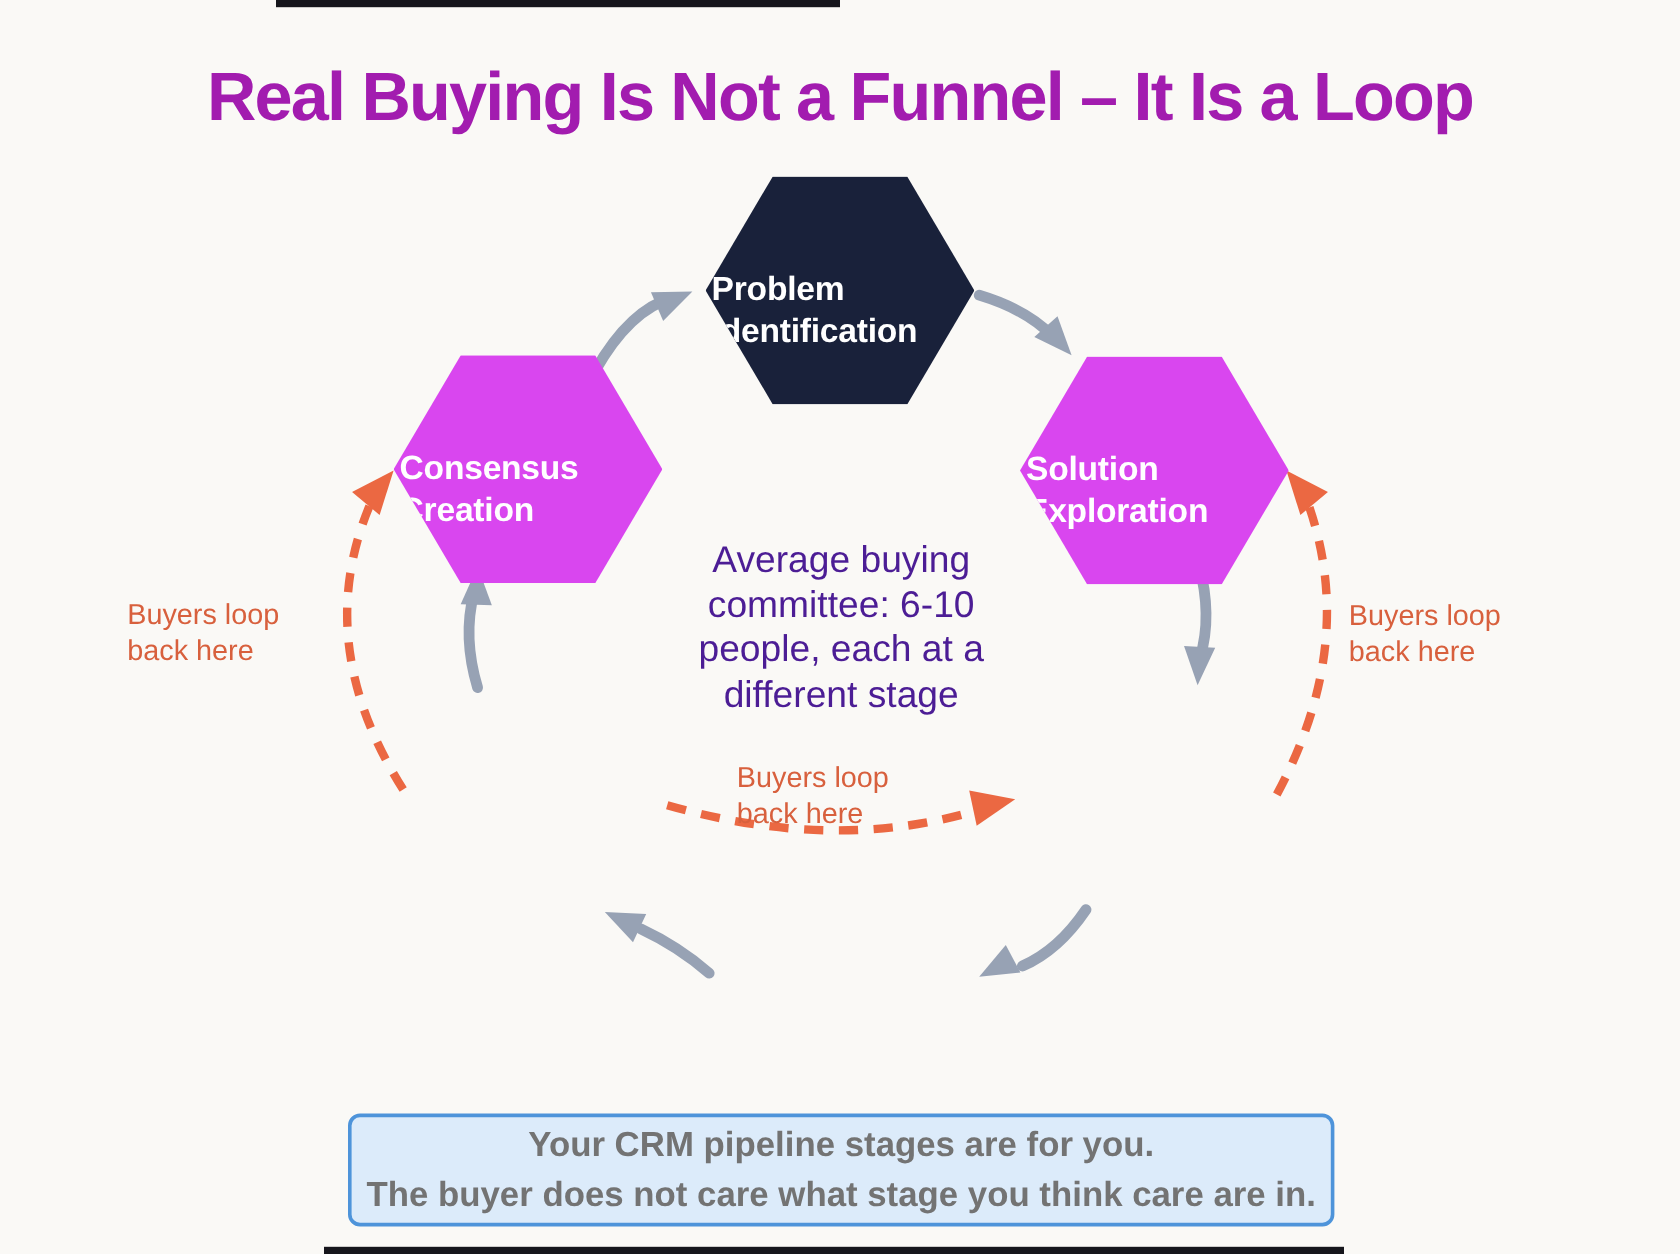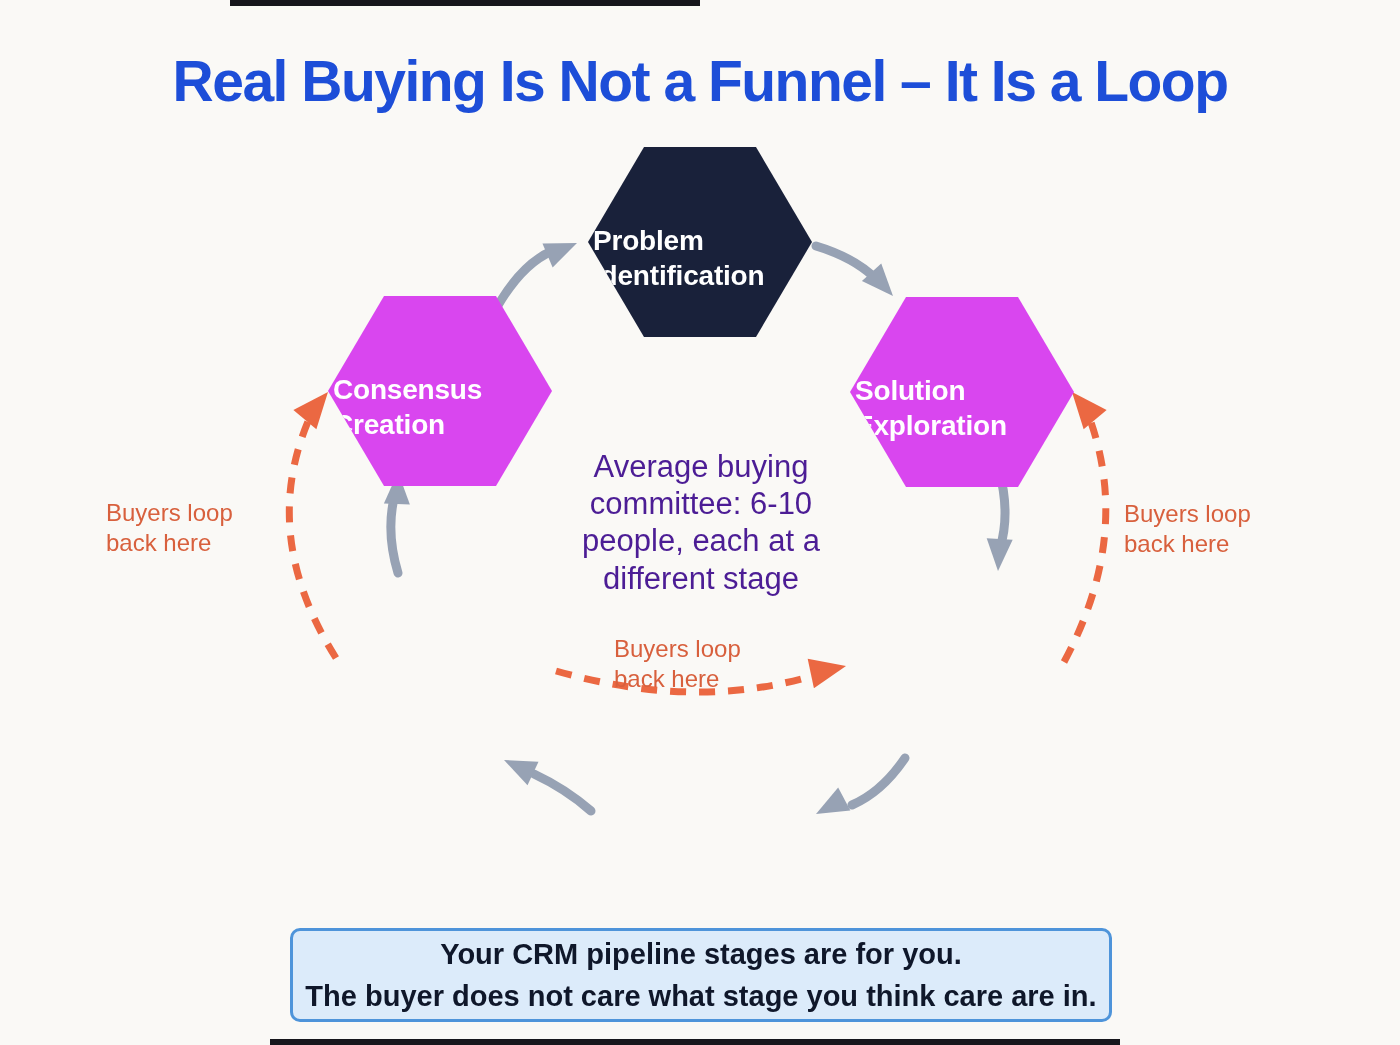--- a/index.html
+++ b/index.html
@@ -4,21 +4,21 @@
 <style>
   html,body{margin:0;padding:0;}
   body{font-family:"Liberation Sans", sans-serif;}
   .canvas{position:relative;width:1400px;height:1045px;background:#faf9f6;overflow:hidden;}
 
   .edge-bar{position:absolute;background:#16161c;}
   .edge-bar.top{left:230px;top:0;width:470px;height:6px;}
   .edge-bar.bottom{left:270px;top:1039px;width:850px;height:6px;}
 
   .title{position:absolute;left:0;top:48px;width:1400px;text-align:center;
-         font-size:57px;font-weight:700;letter-spacing:-1.5px;color:#1d4ed8;}
+         font-size:57px;font-weight:700;letter-spacing:-1.5px;color:#a21caf;}
 
   svg.arrows{position:absolute;left:0;top:0;width:1400px;height:1045px;pointer-events:none;}
   .gray-line{fill:none;stroke:#97a2b4;stroke-width:9;stroke-linecap:round;}
   .gray-head{fill:#97a2b4;}
   .orange-line{fill:none;stroke:#eb6842;stroke-width:7;stroke-dasharray:16 13;stroke-linecap:butt;}
   .orange-head{fill:#eb6842;}
 
   .hex{position:absolute;width:224px;height:190px;display:flex;align-items:center;justify-content:center;
        clip-path:polygon(25% 0%,75% 0%,100% 50%,75% 100%,25% 100%,0% 50%);
        background:#d946ef;}
@@ -30,21 +30,21 @@
                font-size:31px;line-height:1.2;color:#4c1d95;}
 
   .loop-label{position:absolute;width:172px;text-align:left;font-size:24px;line-height:1.25;color:#d8603d;}
   .loop-label.left{left:106px;top:498px;}
   .loop-label.right{left:1124px;top:499px;}
   .loop-label.center{left:614px;top:634px;}
 
   .footer-note{position:absolute;left:290px;top:928px;width:822px;height:94px;box-sizing:border-box;
                background:#dcebfa;border:3px solid #4e94da;border-radius:10px;
                display:flex;flex-direction:column;align-items:center;justify-content:center;
-               font-size:29px;font-weight:700;color:#0f172a;line-height:1.45;text-align:center;}
+               font-size:29px;font-weight:700;color:#737373;line-height:1.45;text-align:center;}
 </style>
 </head>
 <body>
 
 <div class="canvas">
 
   <div class="edge-bar top"></div>
   <div class="edge-bar bottom"></div>
 
   <div class="title">Real Buying Is Not a Funnel – It Is a Loop</div>

